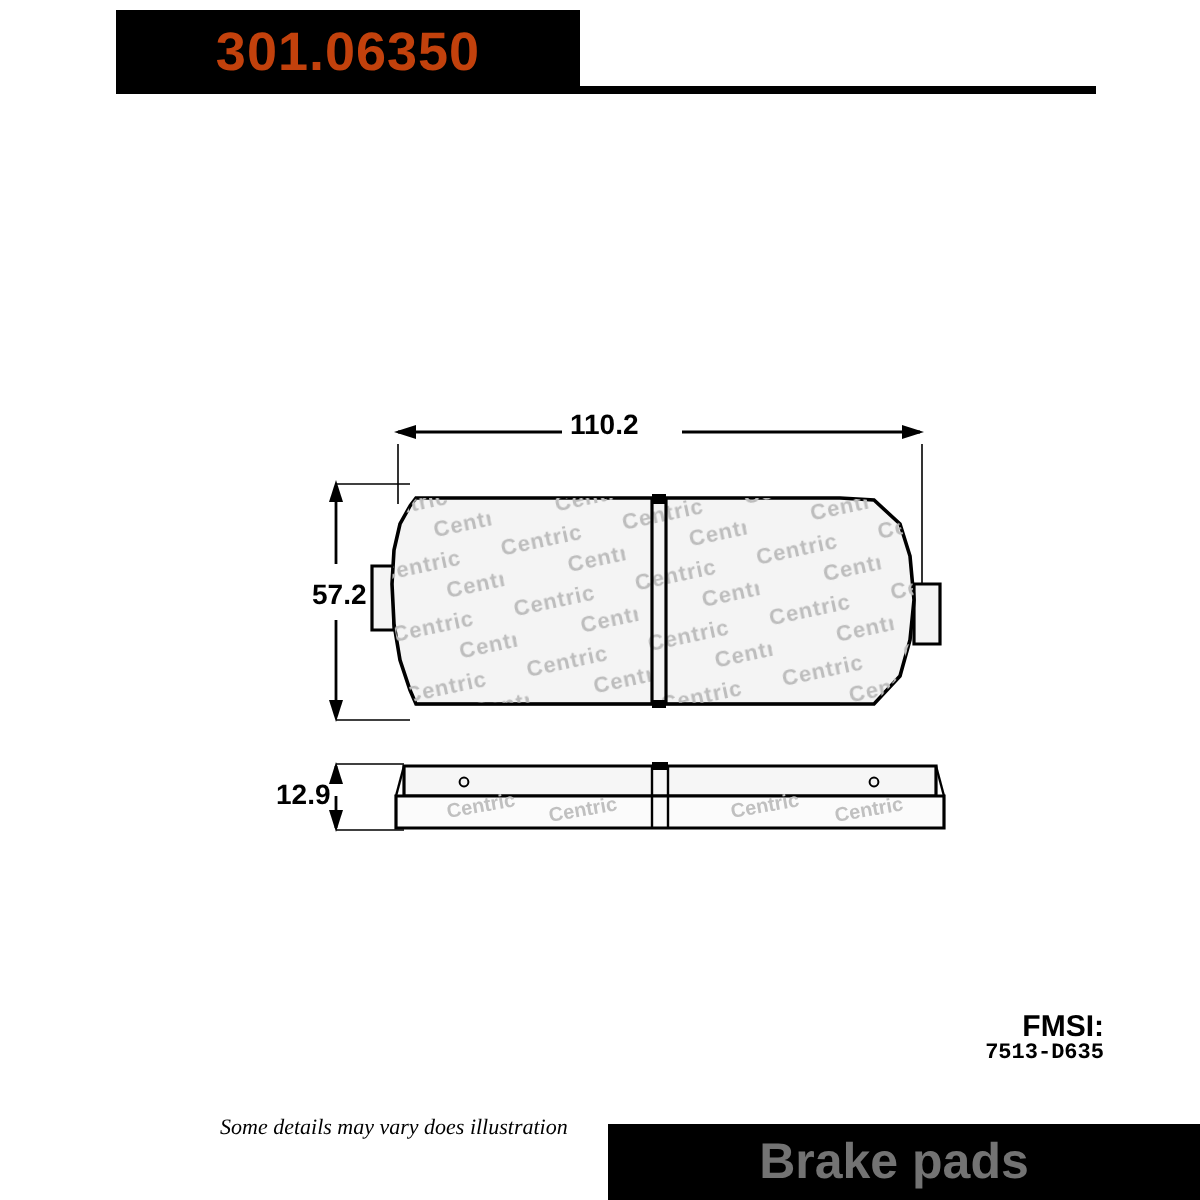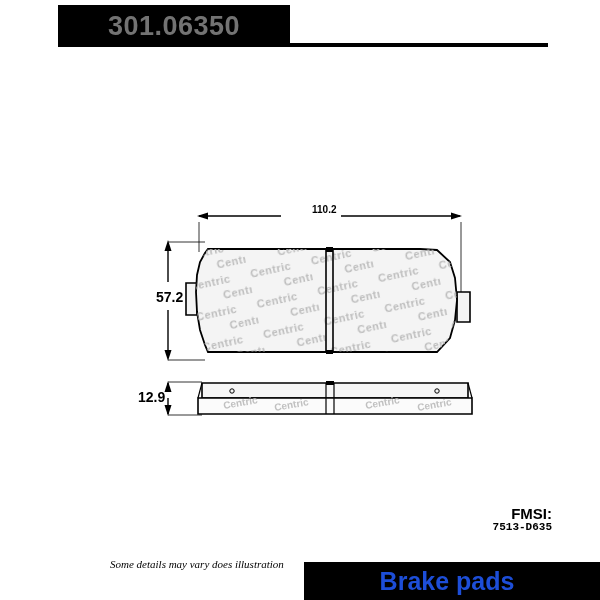--- a/index.html
+++ b/index.html
@@ -30,21 +30,21 @@
     background: #000000;
   }
   .part-number {
     position: absolute;
     left: 58px;
     top: 5px;
     width: 232px;
     height: 42px;
     line-height: 42px;
     text-align: center;
-    color: #737373;
+    color: #c2410c;
     font-size: 27px;
     font-weight: bold;
     letter-spacing: 0.5px;
     font-family: "Liberation Sans", sans-serif;
   }
   .header-rule {
     position: absolute;
     left: 290px;
     top: 43px;
     width: 258px;
@@ -61,24 +61,23 @@
     font-style: italic;
     font-family: "Liberation Serif", serif;
     color: #000000;
   }
 
   
   .dim-width-label {
     position: absolute;
     left: 285px;
     top: 204px;
-    font-size: 10px;
-    font-weight: bold;
-    font-family: "Liberation Sans", sans-serif;
-    margin-left: 27px;
+    font-size: 14px;
+    font-weight: bold;
+    font-family: "Liberation Sans", sans-serif;
   }
   .dim-height-label {
     position: absolute;
     left: 156px;
     top: 289px;
     font-size: 14px;
     font-weight: bold;
     font-family: "Liberation Sans", sans-serif;
   }
   .dim-thick-label {
@@ -126,21 +125,21 @@
     background: #000000;
   }
   .footer-title {
     position: absolute;
     left: 304px;
     top: 562px;
     width: 286px;
     height: 38px;
     line-height: 38px;
     text-align: center;
-    color: #1d4ed8;
+    color: #737373;
     font-size: 25px;
     font-weight: bold;
     font-family: "Liberation Sans", sans-serif;
   }
 
   
   svg.drawing {
     position: absolute;
     left: 0;
     top: 0;

